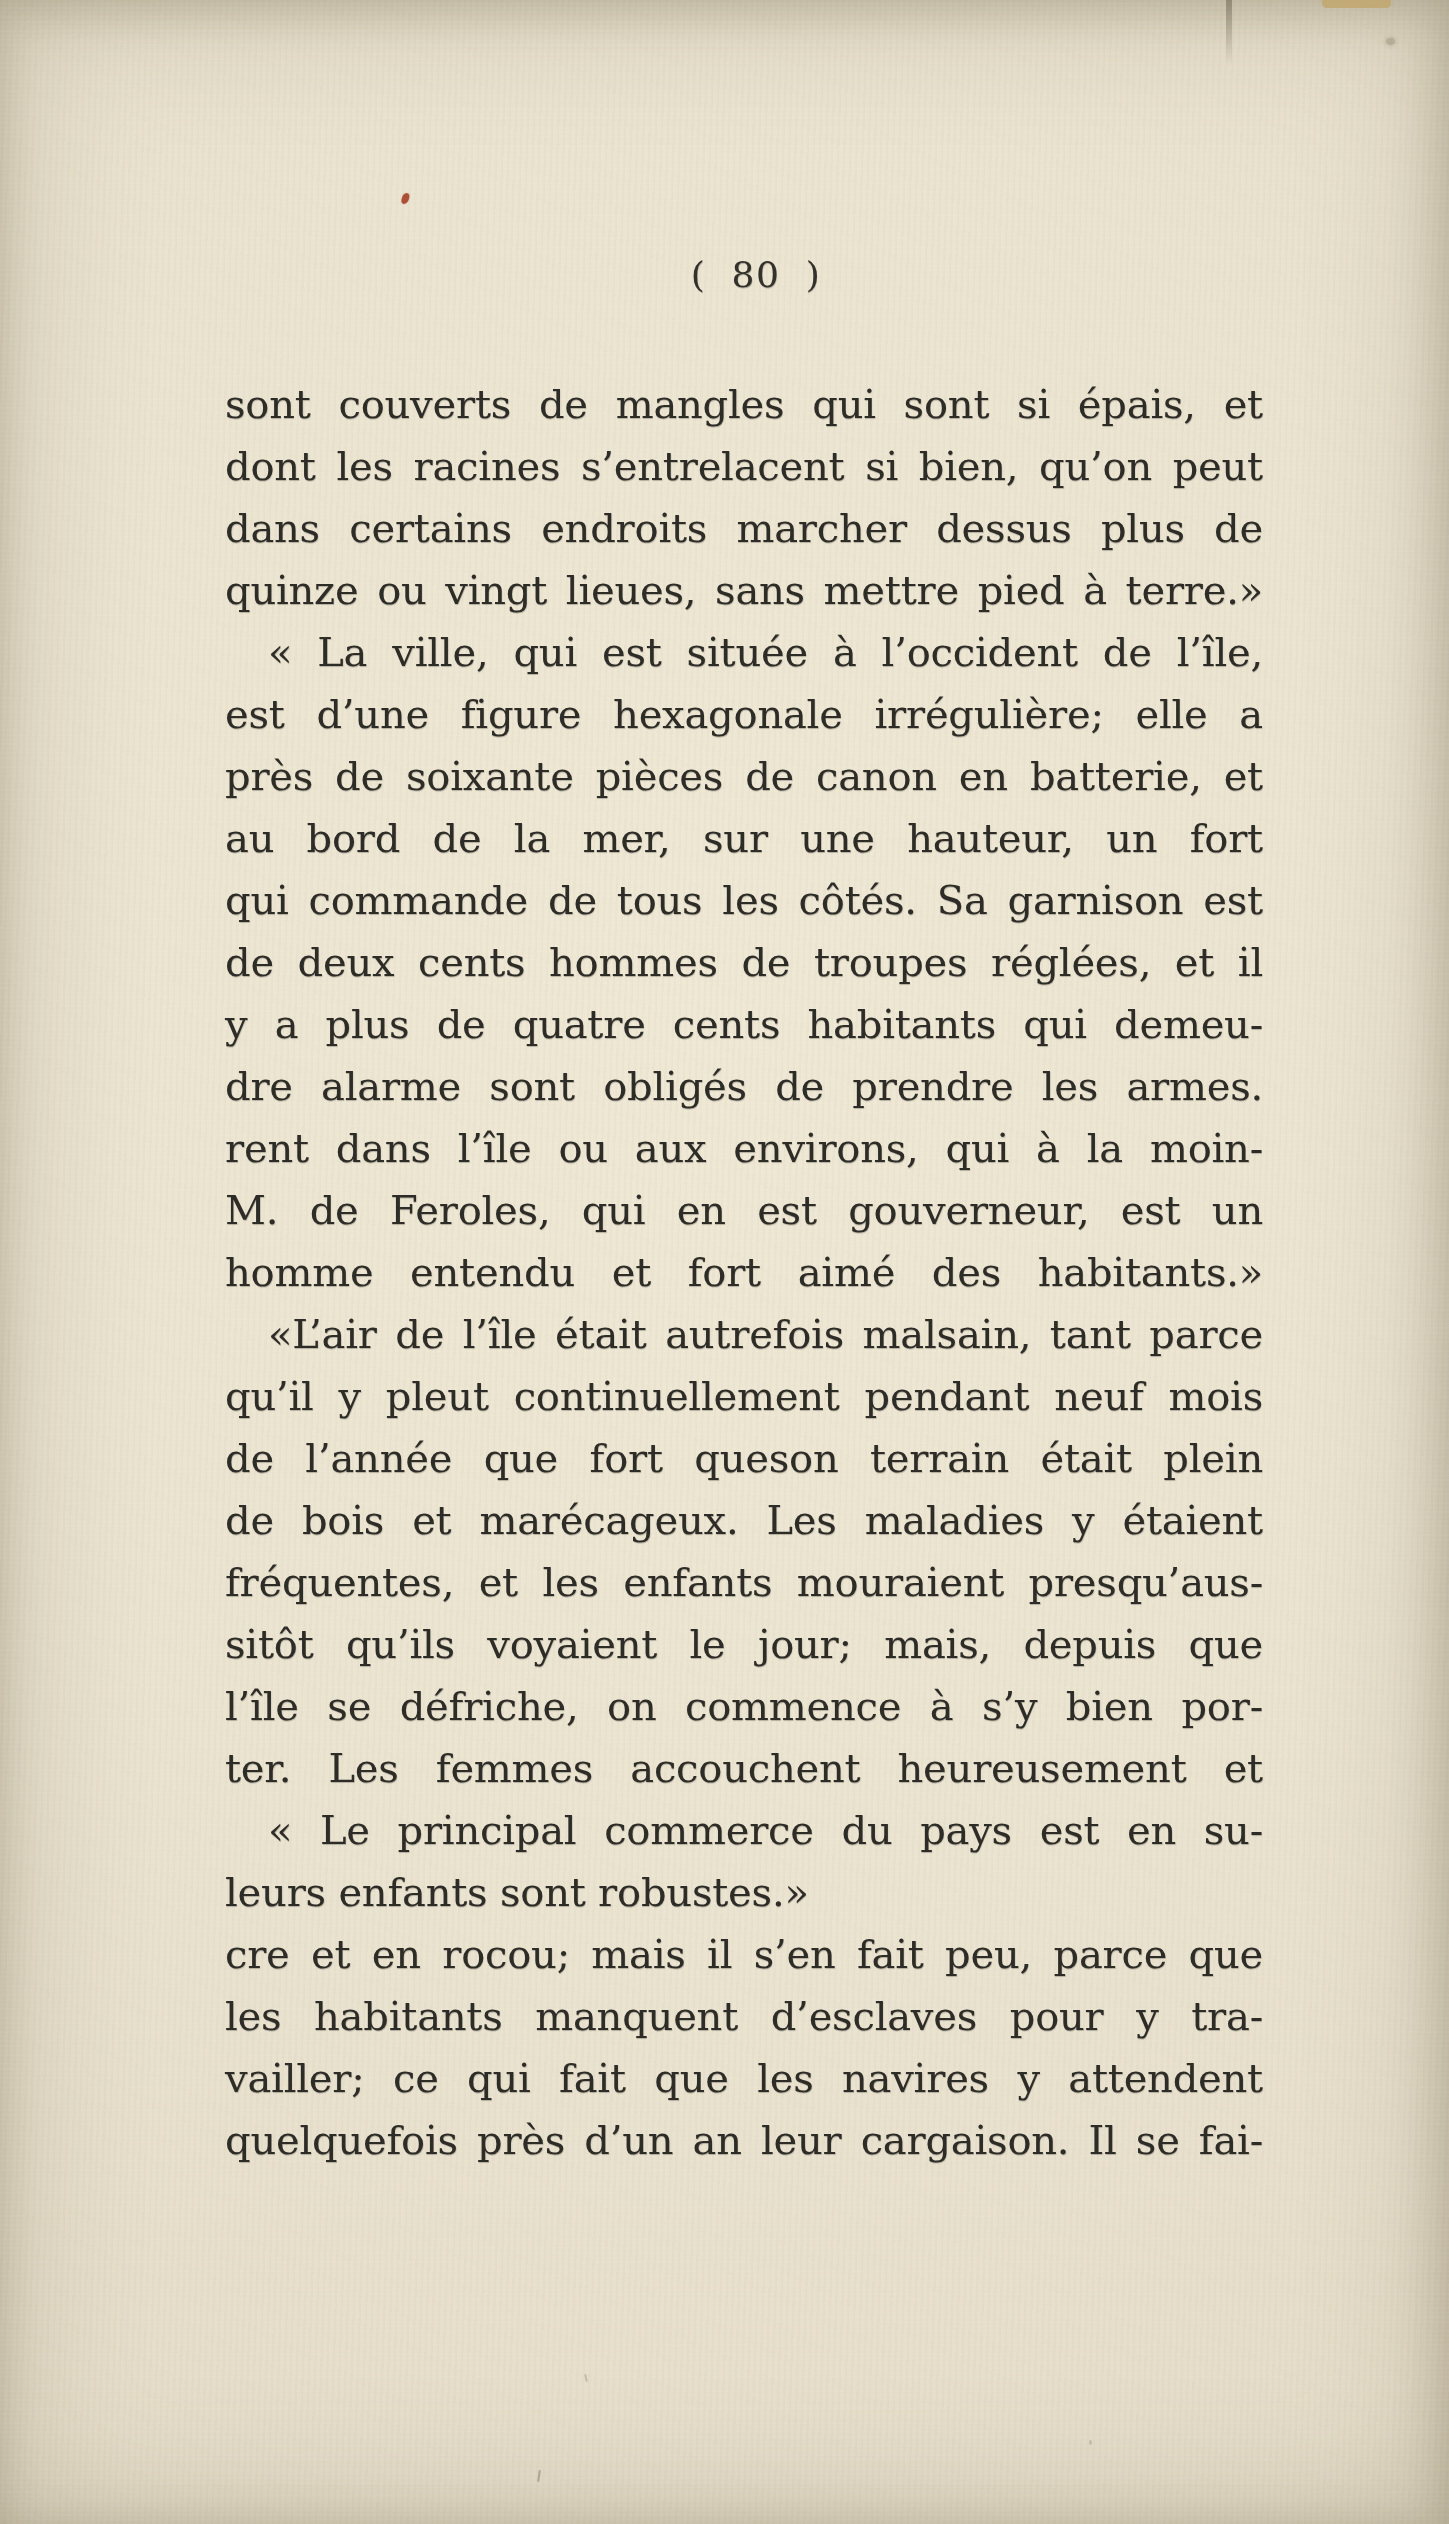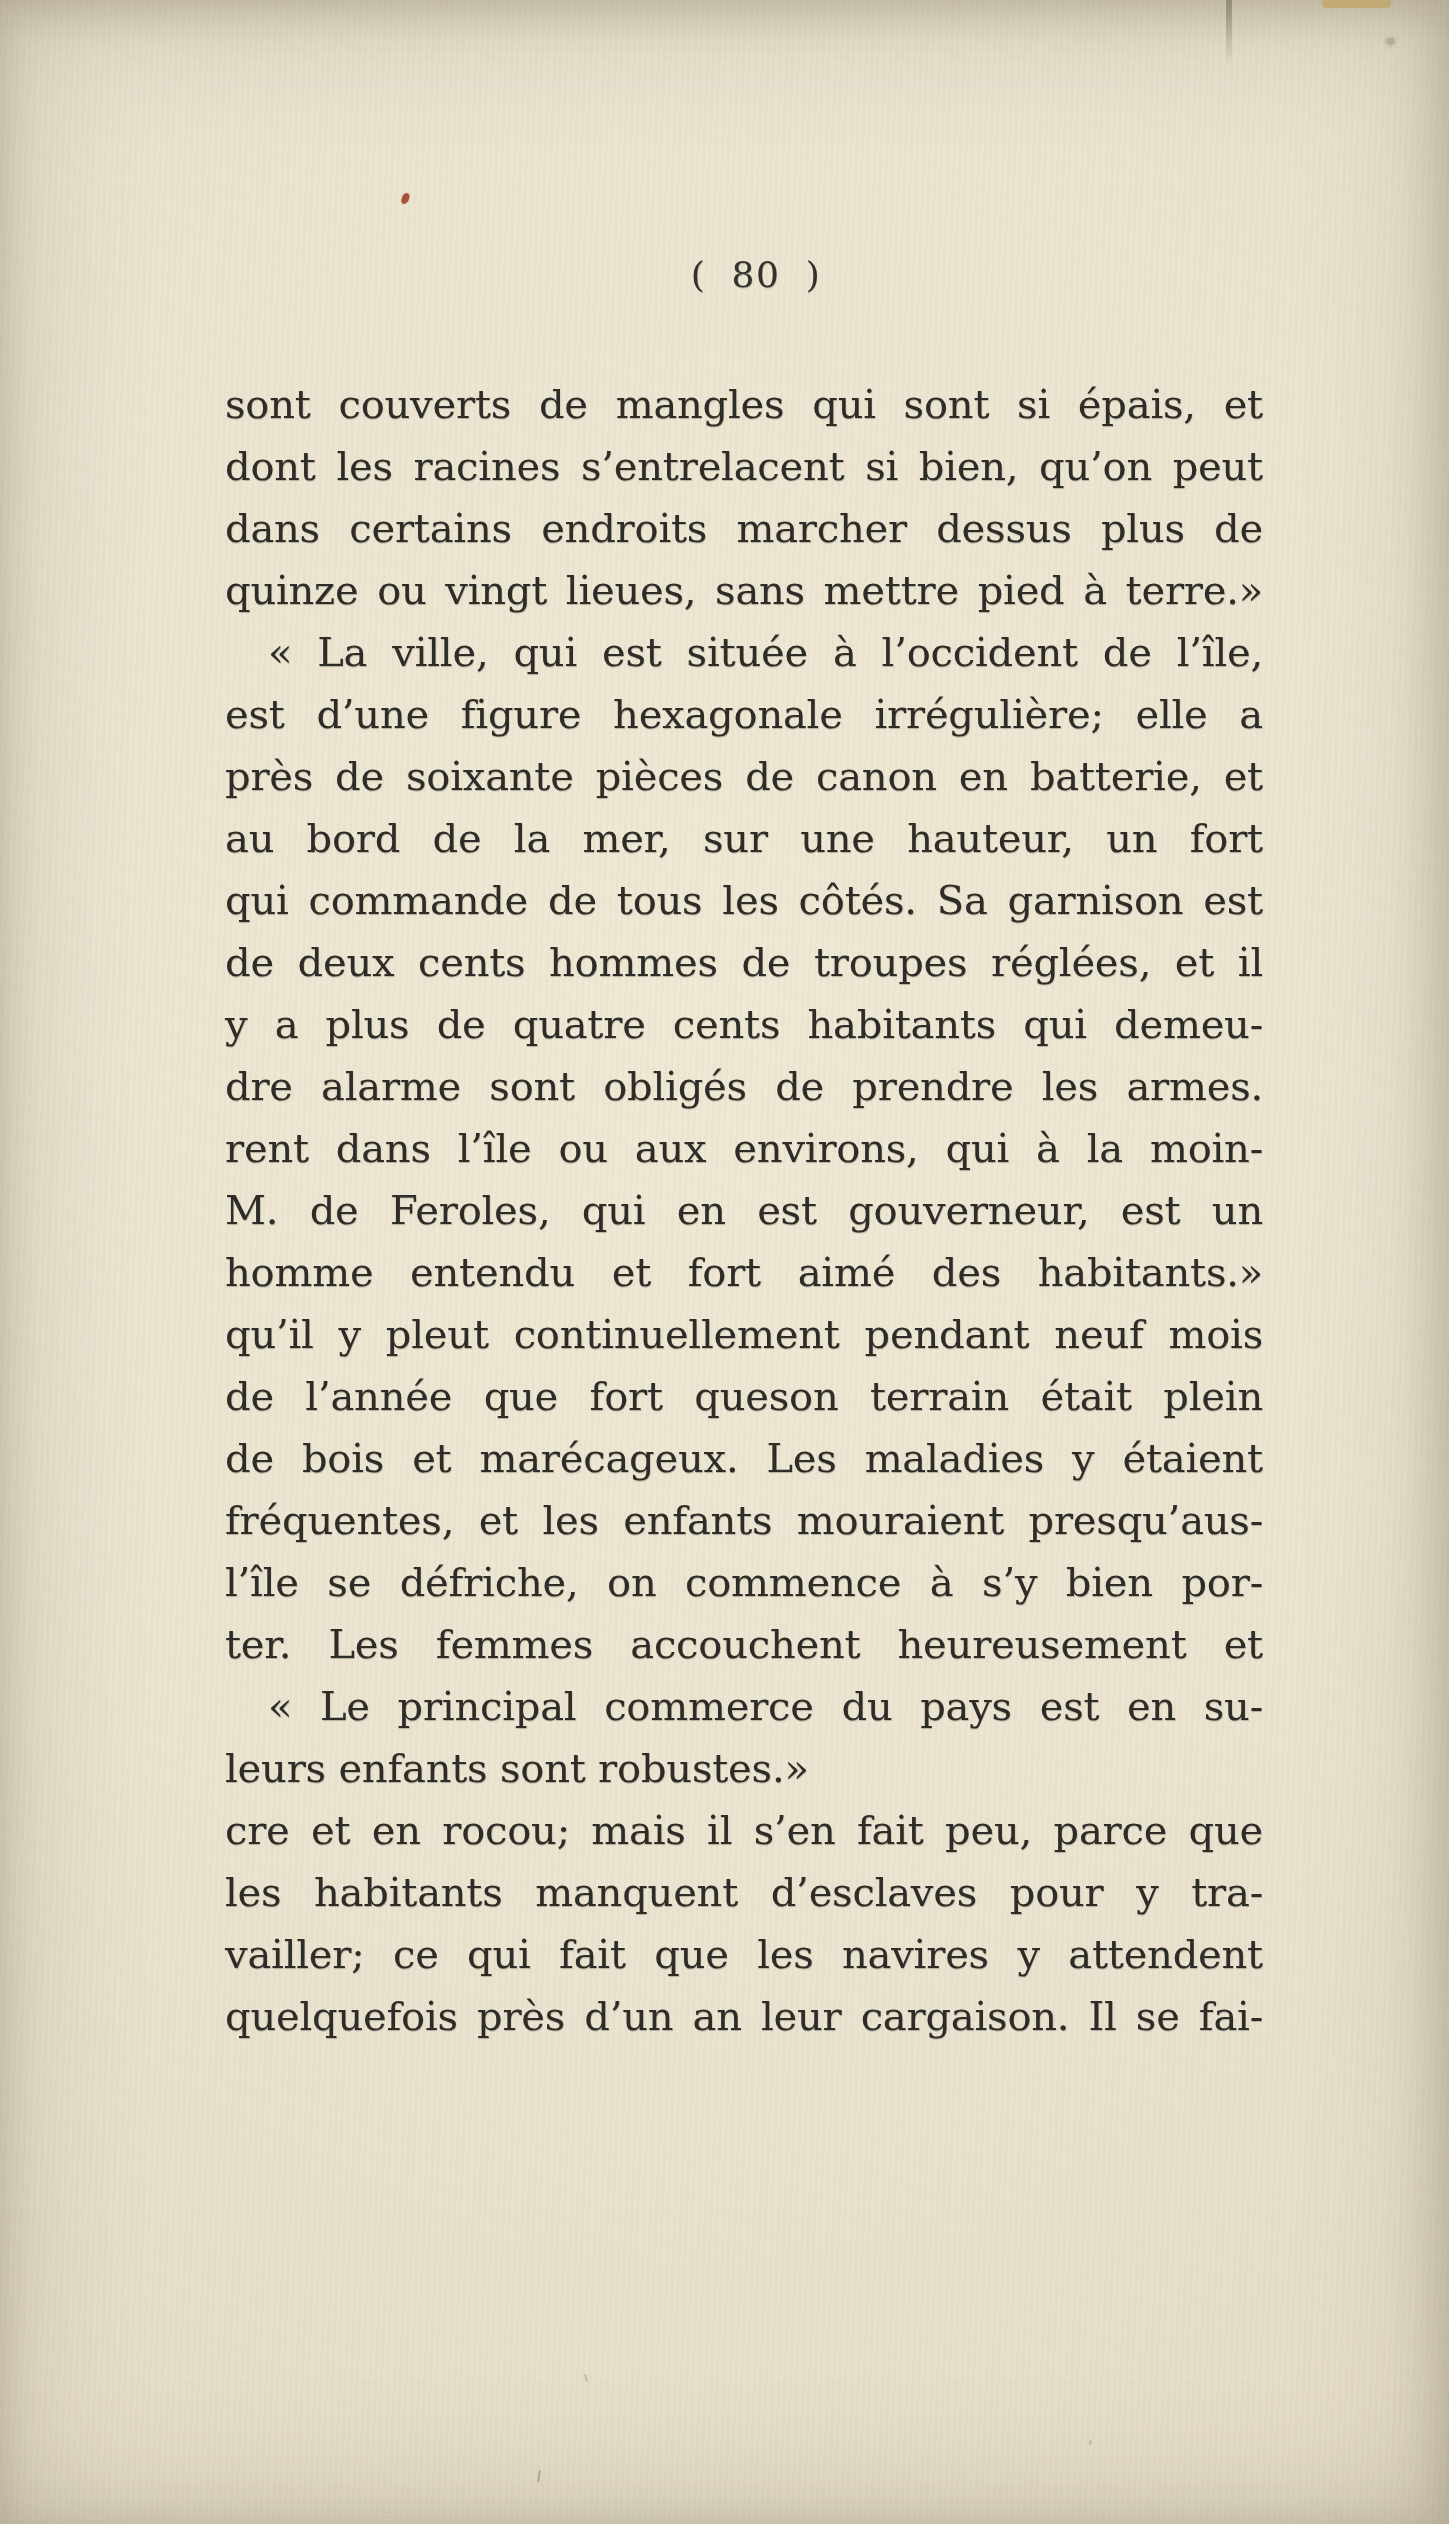--- a/index.html
+++ b/index.html
@@ -120,24 +120,26 @@
       <div class="line">est d’une figure hexagonale irrégulière; elle a</div>
       <div class="line">près de soixante pièces de canon en batterie, et</div>
       <div class="line">au bord de la mer, sur une hauteur, un fort</div>
       <div class="line">qui commande de tous les côtés. Sa garnison est</div>
       <div class="line">de deux cents hommes de troupes réglées, et il</div>
       <div class="line">y a plus de quatre cents habitants qui demeu-</div>
       <div class="line">dre alarme sont obligés de prendre les armes.</div>
       <div class="line">rent dans l’île ou aux environs, qui à la moin-</div>
       <div class="line">M. de Feroles, qui en est gouverneur, est un</div>
       <div class="line">homme entendu et fort aimé des habitants.»</div>
+      <div class="line indent">«L’air de l’île était autrefois malsain, tant parce</div>
       <div class="line">qu’il y pleut continuellement pendant neuf mois</div>
       <div class="line">de l’année que fort queson terrain était plein</div>
       <div class="line">de bois et marécageux. Les maladies y étaient</div>
       <div class="line">fréquentes, et les enfants mouraient presqu’aus-</div>
+      <div class="line">sitôt qu’ils voyaient le jour; mais, depuis que</div>
       <div class="line">l’île se défriche, on commence à s’y bien por-</div>
       <div class="line">ter. Les femmes accouchent heureusement et</div>
       <div class="line indent">« Le principal commerce du pays est en su-</div>
       <div class="line no-fill">leurs enfants sont robustes.»</div>
       <div class="line">cre et en rocou; mais il s’en fait peu, parce que</div>
       <div class="line">les habitants manquent d’esclaves pour y tra-</div>
       <div class="line">vailler; ce qui fait que les navires y attendent</div>
       <div class="line">quelquefois près d’un an leur cargaison. Il se fai-</div>
     </div>
 

